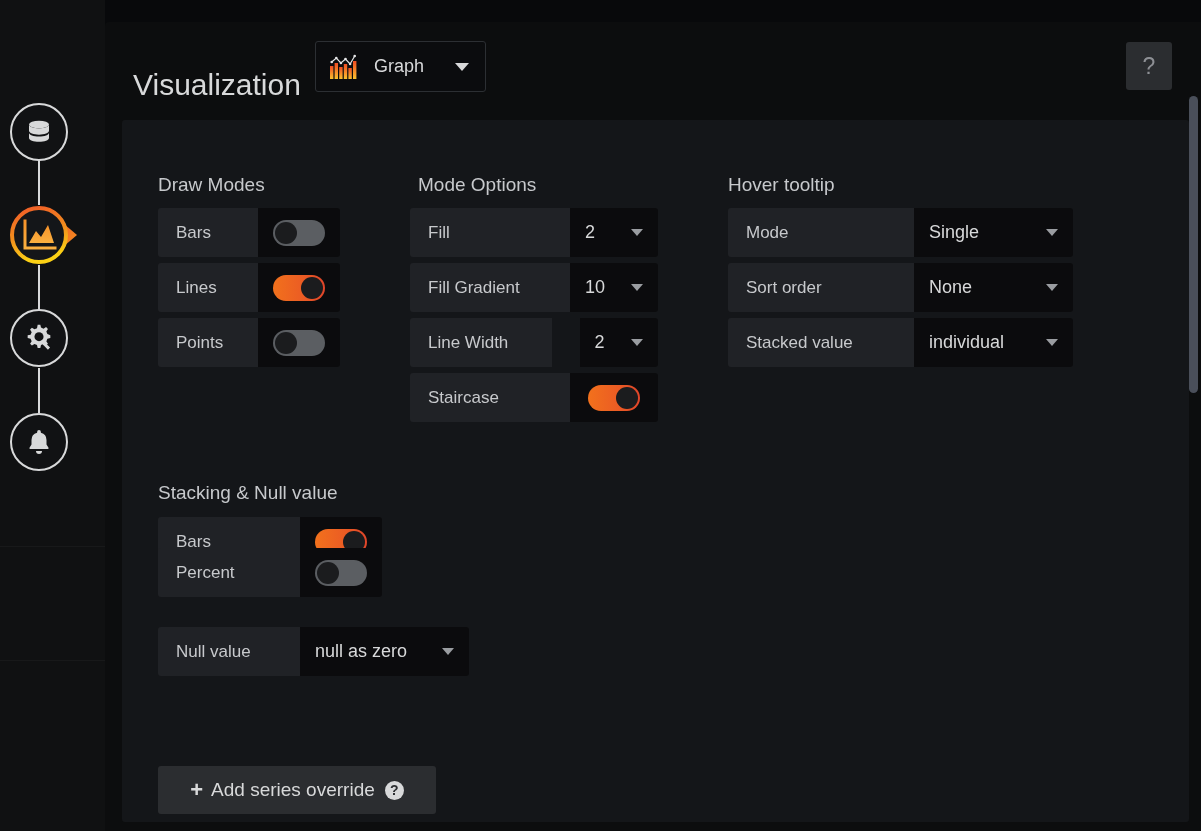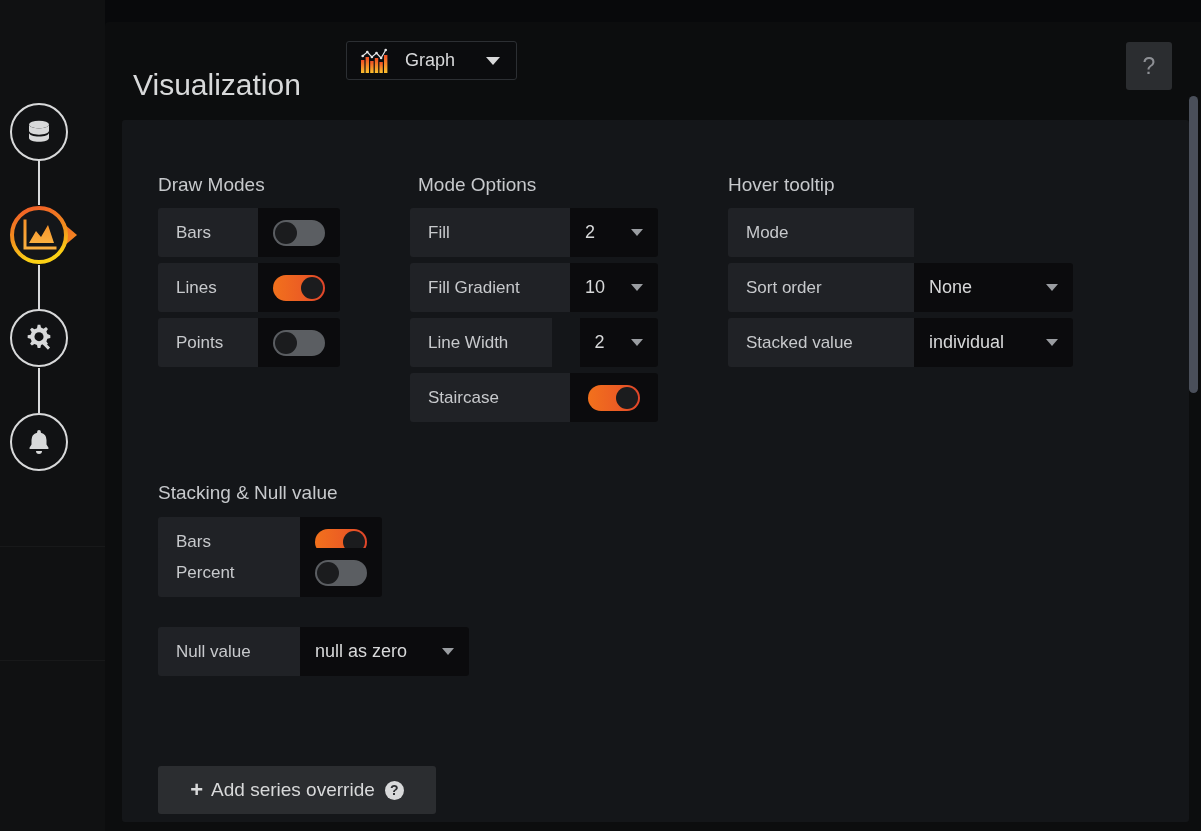--- a/index.html
+++ b/index.html
@@ -47,25 +47,25 @@
   .card-head {
     position: absolute; left: 0; top: 0; width: 1096px; height: 98px;
   }
   .viz-title {
     position: absolute; left: 28px; top: 48px;
     font-size: 30px; color: #d8d9da; line-height: 1;
     white-space: nowrap;
   }
   .viz-picker {
     position: absolute; left: 210px; top: 19px;
-    width: 171px; height: 39px;
+    width: 171px; height: 51px;
     background: #0b0c0e;
     border: 1px solid #2c2f33;
     border-radius: 3px;
-    display: flex; align-items: center; cursor: pointer; margin-left: 31px;
+    display: flex; align-items: center; cursor: pointer;
   }
   .viz-picker .gicon { margin-left: 13px; width: 34px; height: 26px; }
   .viz-picker .gname {
     margin-left: 11px; font-size: 18px; color: #d8d9da; flex: 1;
   }
   .caret-lg {
     margin-right: 16px;
     width: 0; height: 0;
     border-left: 7px solid transparent;
     border-right: 7px solid transparent;
@@ -335,20 +335,24 @@
                 <div class="knob"></div>
               </div>
             </div>
         </div>
       </div>
 
       <div class="sec-title" style="left:606px; top:54px;">Hover tooltip</div>
 
       <div class="row" style="left:606px; top:88px; width:345px;">
         <div class="row-label" style="width:186px;">Mode</div>
+        <div class="row-ctl sel" style="width:159px;">
+          <span class="sel-val">Single</span>
+          <span class="caret-sm"></span>
+        </div>
       </div>
 
       <div class="row" style="left:606px; top:143px; width:345px;">
         <div class="row-label" style="width:186px;">Sort order</div>
         <div class="row-ctl sel" style="width:159px;">
           <span class="sel-val">None</span>
           <span class="caret-sm"></span>
         </div>
       </div>
 

